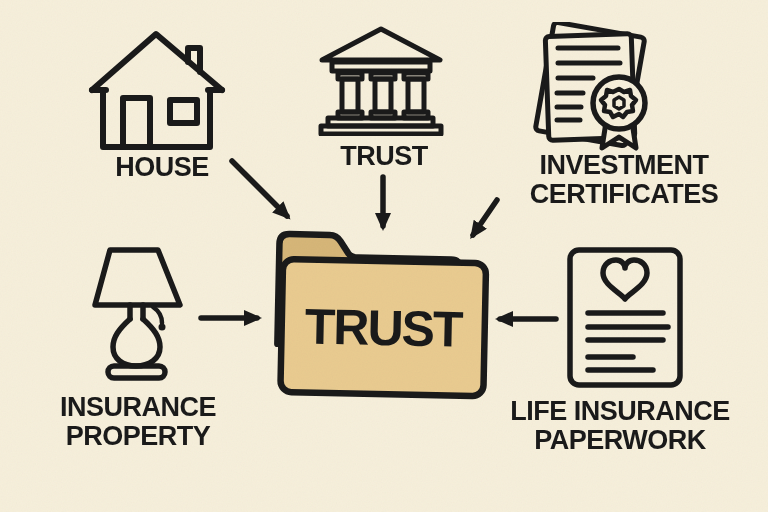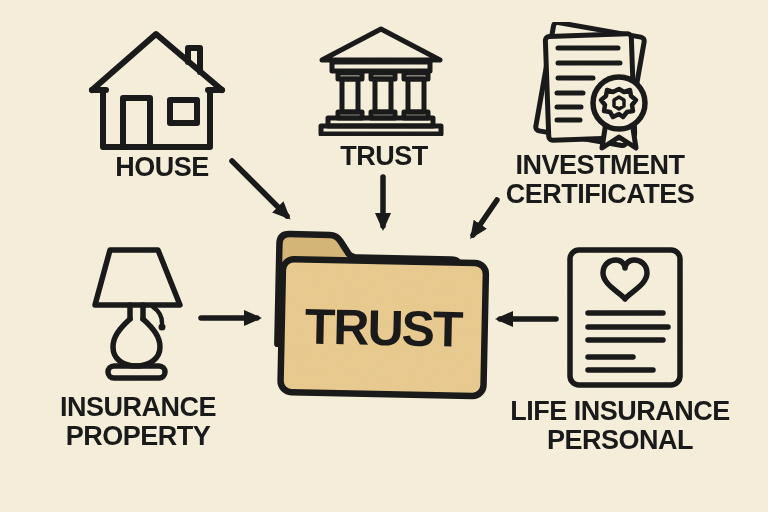--- a/index.html
+++ b/index.html
@@ -81,42 +81,42 @@
       </g>
       <g transform="rotate(-2 90 64)">
         <rect class="paperfill" stroke-width="5" x="47" y="13" width="86" height="104" rx="4"></rect>
       </g>
       <path class="s" stroke-width="5" d="M58 26 H118 M58 41 H120 M58 56 H93 M57 71 H83 M57 85 H81 M57 98 H80"></path>
       <path class="paperfill" stroke-width="5" d="M106 100 L102 126 L119 115 L136 126 L132 100 Z"></path>
       <circle class="paperfill" stroke-width="5.5" cx="119" cy="81" r="26"></circle>
       <polygon class="s" stroke-width="4.5" points="119,67 124,70 130,68 131,74 136,78 132,83 133,89 127,90 123,95 119,92 113,95 110,90 104,89 105,83 101,78 106,74 107,68 113,70"></polygon>
       <polygon class="s" stroke-width="3.5" points="119,75 124,78 124,84 119,87 114,84 114,78"></polygon>
     </svg>
-    <div class="node-label" style="left:485px;top:151px;width:230px;">INVESTMENT CERTIFICATES</div>
+    <div class="node-label" style="left:509px;top:151px;width:230px;">INVESTMENT CERTIFICATES</div>
   </div>
 
   <div>
     <svg class="icon" style="left:85px;top:243px;" width="100" height="140" viewBox="0 0 100 140">
       <path class="s" stroke-width="5.5" d="M10 62 L25 7 H73 L95 62 Z"></path>
       <path class="s" stroke-width="5.5" d="M45 62 V76 M58 62 V76"></path>
       <path class="s" stroke-width="4.5" d="M68 64 Q77 70 77 80"></path>
       <circle class="inkfill" cx="77" cy="84" r="3.5"></circle>
       <path class="s" stroke-width="5.5" d="M45 76 C34 86 28 94 28 104 C28 116 38 123 51 123 C64 123 75 116 75 104 C75 94 69 86 58 76"></path>
       <rect class="s" stroke-width="5.5" x="23" y="123" width="57" height="12" rx="6"></rect>
     </svg>
     <div class="node-label" style="left:43px;top:393px;width:190px;">INSURANCE PROPERTY</div>
   </div>
 
   <div>
     <svg class="icon" style="left:563px;top:243px;" width="120" height="145" viewBox="0 0 120 145">
       <rect class="paperfill" stroke-width="5.5" x="7" y="7" width="110" height="135" rx="9"></rect>
       <path class="s" stroke-width="5.5" d="M62 56 C58 50 40 42 40 30 C40 21 47 17 53 17 C58 17 62 21 62 25 C62 21 66 17 71 17 C77 17 84 21 84 30 C84 42 66 50 62 56 Z"></path>
       <path class="s" stroke-width="5.5" d="M25 70 H100 M25 84 H105 M25 97 H100 M25 114 H70 M25 127 H90"></path>
     </svg>
-    <div class="node-label" style="left:485px;top:397px;width:270px;">LIFE INSURANCE PERSONAL</div>
+    <div class="node-label" style="left:485px;top:397px;width:270px;">LIFE INSURANCE PAPERWORK</div>
   </div>
 
   <div id="folder-wrap">
     <svg class="folder-svg" width="232" height="176" viewBox="0 0 232 176">
       <path d="M14 120 L14 20 Q14 10 24 10 L64 10 Q71 10 75 16 L83 28 Q86 32 93 32 L186 32 Q195 32 195 41 L195 120 Z" fill="var(--folder-back)" stroke="var(--ink)" stroke-width="6.5" stroke-linejoin="round"></path>
       <rect x="18" y="35" width="203" height="133" rx="11" fill="var(--folder-front)" stroke="var(--ink)" stroke-width="6.5" stroke-linejoin="round"></rect>
     </svg>
     <div id="trust-label">TRUST</div>
   </div>
 

